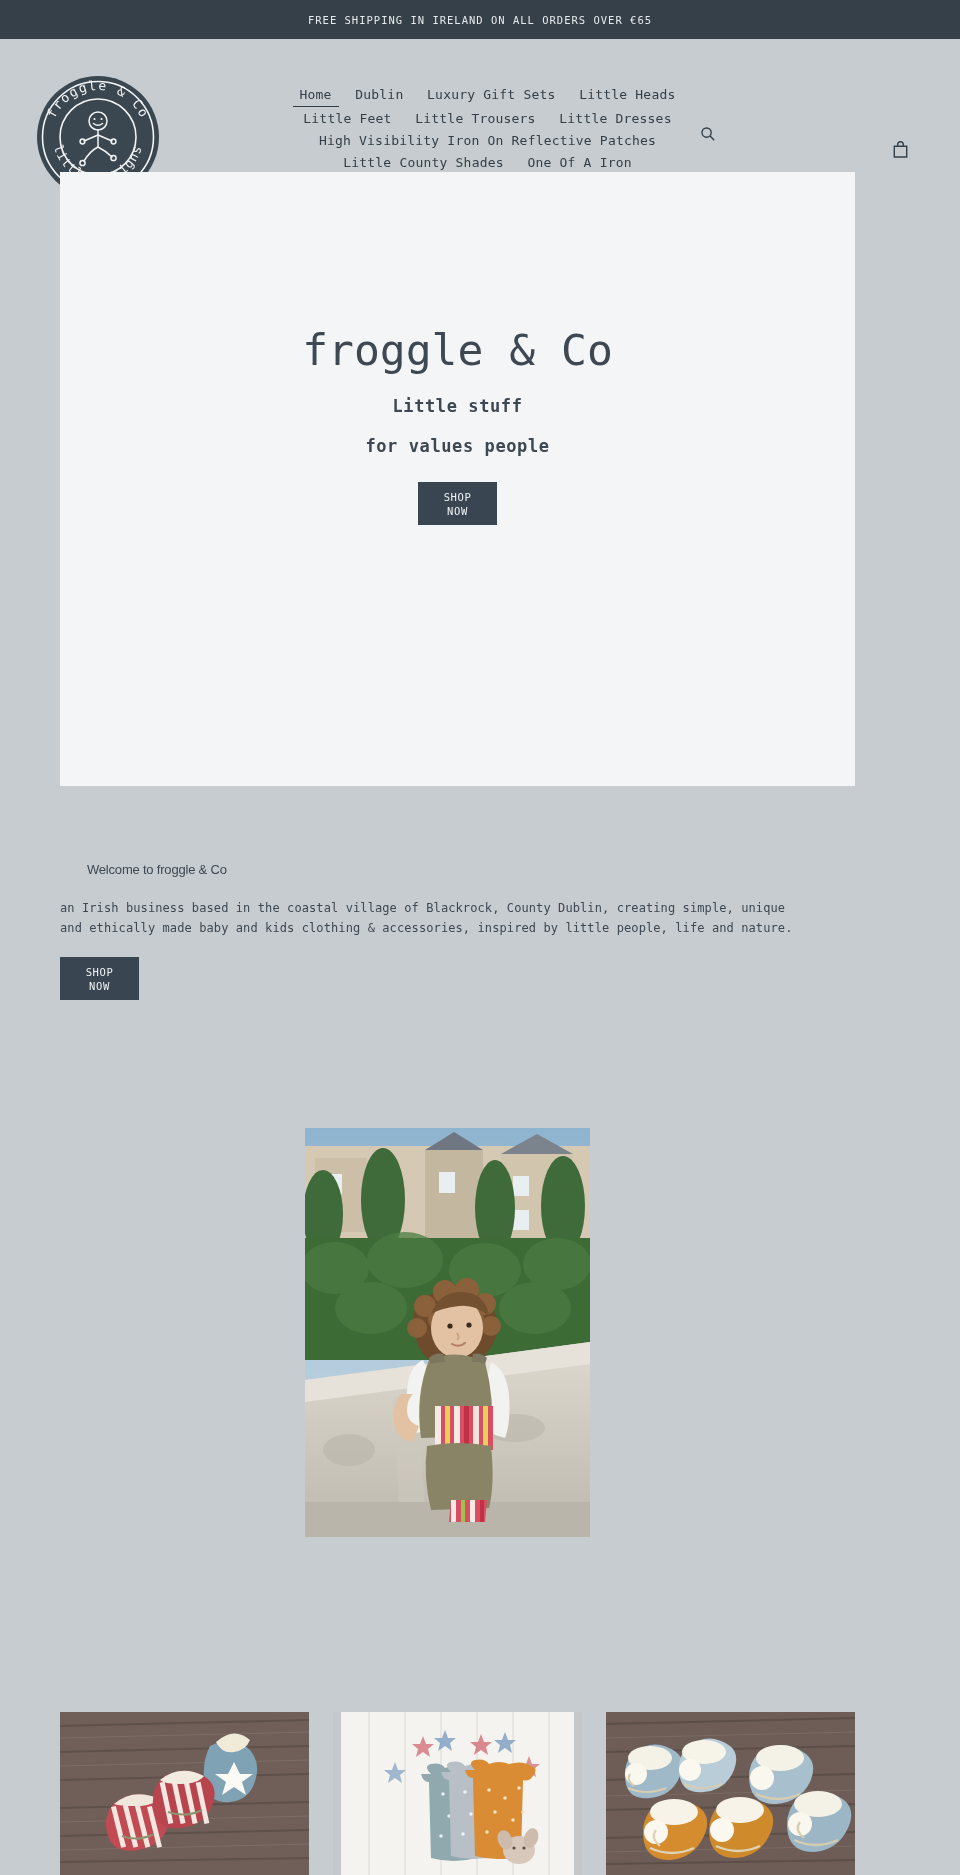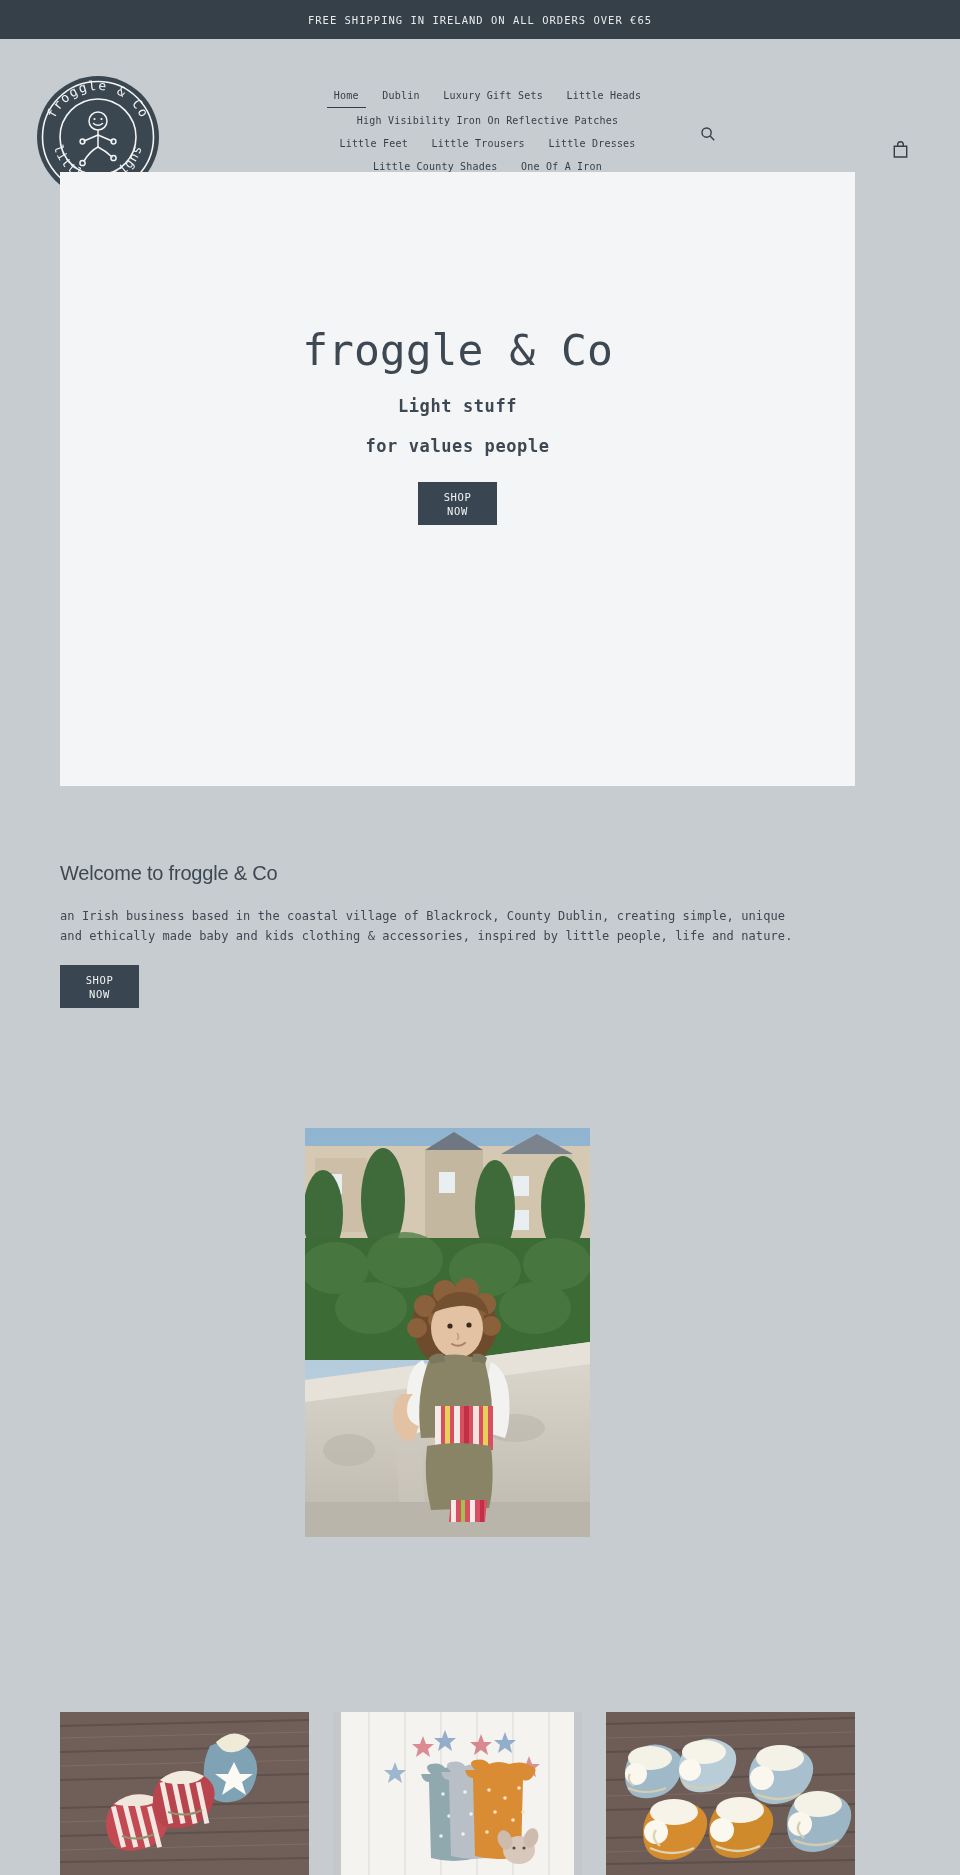--- a/index.html
+++ b/index.html
@@ -52,21 +52,21 @@
     right: 160px;
     top: 44px;
     text-align: center;
   }
   .nav-row {
     line-height: 21px;
     white-space: nowrap;
   }
   .nav-link {
     display: inline-block;
-    font-size: 10px;
+    font-size: 13px;
     color: #333f48;
     text-decoration: none;
     letter-spacing: 0.2px;
     padding: 0 7px;
     font-family: "DejaVu Sans Mono", monospace;
   }
   .nav-link.active {
     border-bottom: 1px solid #333f48;
     padding-bottom: 1px;
   }
@@ -156,26 +156,27 @@
   }
 
   
   .welcome {
     position: absolute;
     left: 60px;
     top: 862px;
     width: 740px;
   }
   .welcome h2 {
-    font-size: 20px;
+    font-size: 13px;
     font-weight: 400;
     color: #3d4852;
     letter-spacing: -0.2px;
     margin-bottom: 22px;
     font-family: "Liberation Sans", sans-serif;
+    margin-left: 27px;
   }
   .welcome p {
     font-size: 12px;
     line-height: 19.5px;
     color: #3d4852;
     margin-bottom: 19px;
     letter-spacing: 0.1px;
     font-family: "DejaVu Sans Mono", monospace;
   }
   .btn-shop-2 {
@@ -266,26 +267,26 @@
   </a>
 
   <nav class="nav">
     <div class="nav-row">
       <a class="nav-link active" href="#">Home</a>
       <a class="nav-link" href="#">Dublin</a>
       <a class="nav-link" href="#">Luxury Gift Sets</a>
       <a class="nav-link" href="#">Little Heads</a>
     </div>
     <div class="nav-row">
-      <a class="nav-link" href="#">High Visibility Iron On Reflective Patches</a>
-    </div>
-    <div class="nav-row">
       <a class="nav-link" href="#">Little Feet</a>
       <a class="nav-link" href="#">Little Trousers</a>
       <a class="nav-link" href="#">Little Dresses</a>
+    </div>
+    <div class="nav-row">
+      <a class="nav-link" href="#">High Visibility Iron On Reflective Patches</a>
     </div>
     <div class="nav-row">
       <a class="nav-link" href="#">Little County Shades</a>
       <a class="nav-link" href="#">One Of A Iron</a>
     </div>
     <div class="nav-row">
       <a class="nav-link" href="#">About froggle &amp; Co</a>
     </div>
   </nav>
 
@@ -300,21 +301,21 @@
     <svg width="15" height="17" viewBox="0 0 15 17">
       <path class="icon-stroke" d="M1.3 5.3 L13.7 5.3 L13.7 16 L1.3 16 Z"></path>
       <path class="icon-stroke" d="M4.7 5.3 V3.6 a2.8 2.8 0 0 1 5.6 0 V5.3"></path>
     </svg>
   </button>
 
 </header>
 
 <section class="hero">
   <h1 class="hero-title">froggle &amp; Co</h1>
-  <p class="hero-sub1">Light stuff</p>
+  <p class="hero-sub1">Little stuff</p>
   <p class="hero-sub2">for values people</p>
   <button class="btn-shop">
     <span>SHOP</span>
     <span>NOW</span>
   </button>
 </section>
 
 <section class="welcome">
   <h2>Welcome to froggle &amp; Co</h2>
   <p>an Irish business based in the coastal village of Blackrock, County Dublin, creating simple, unique and ethically made baby and kids clothing &amp; accessories, inspired by little people, life and nature.</p>

